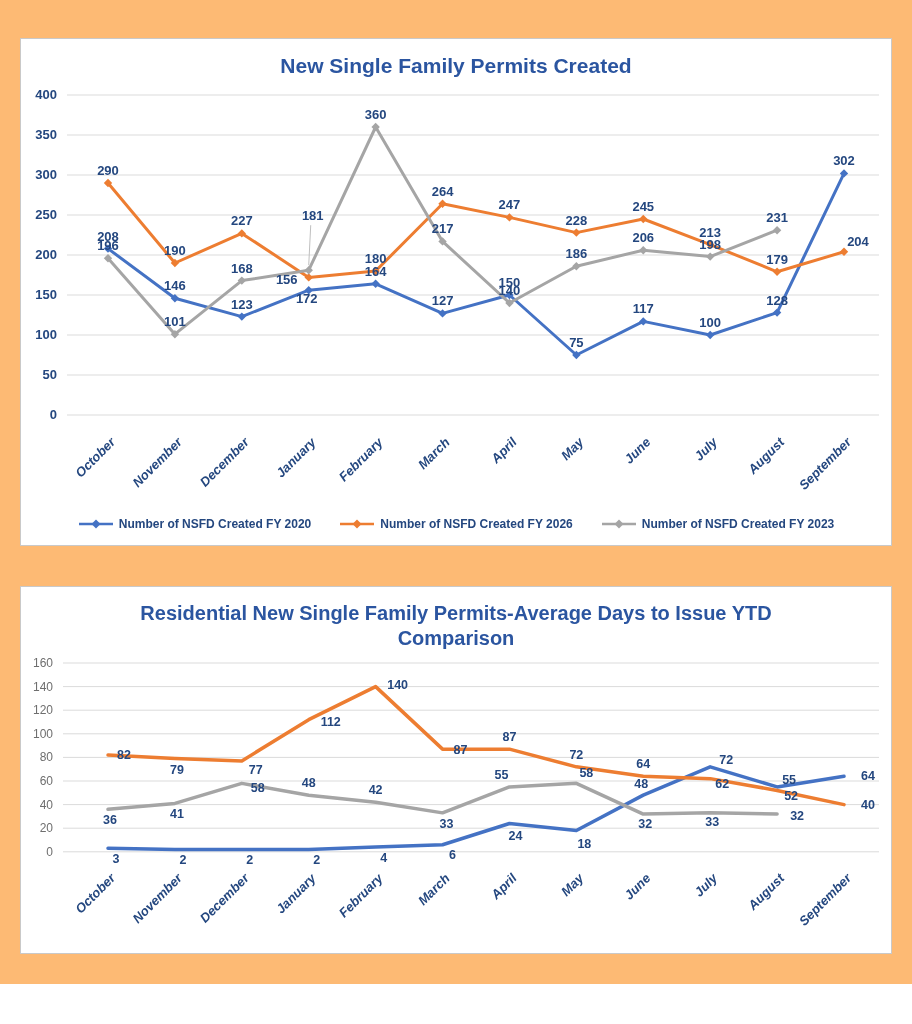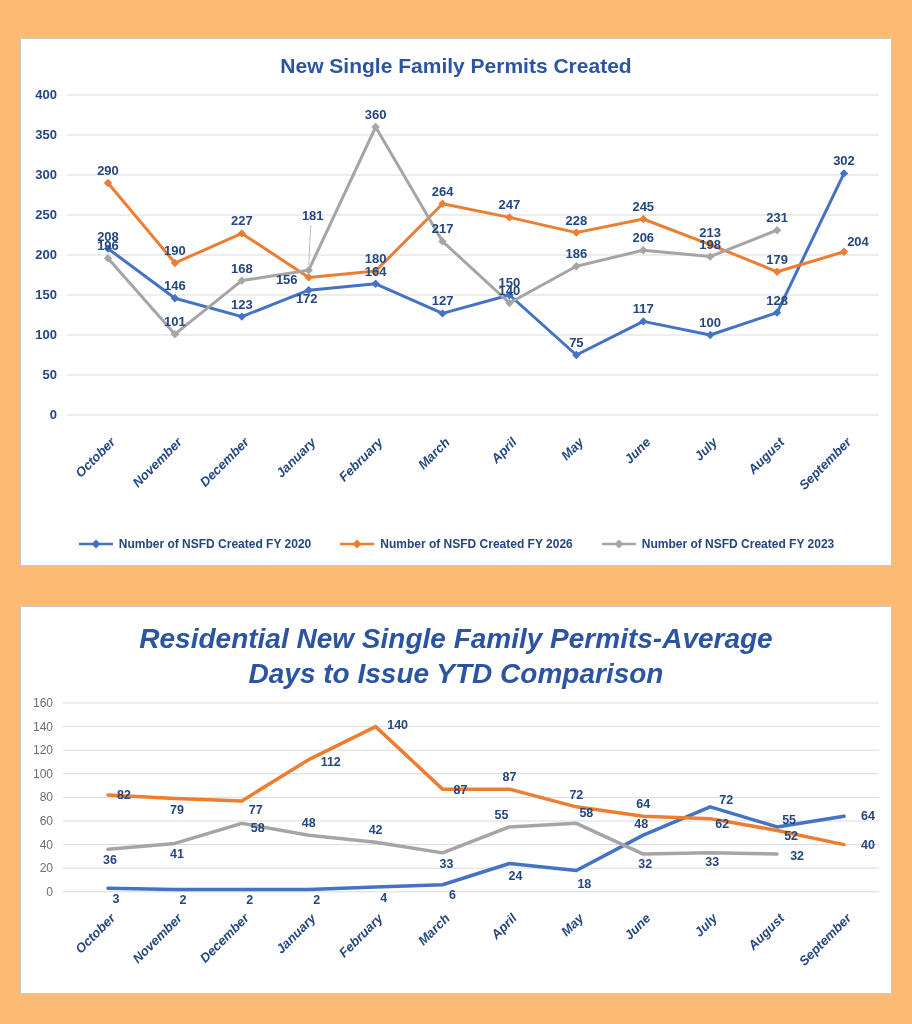--- a/index.html
+++ b/index.html
@@ -1,24 +1,24 @@
 <!DOCTYPE html>
 <html><head>
 <meta charset="utf-8">
 <style>
   html,body{margin:0;padding:0;background:#ffffff;}
   body{font-family:"Liberation Sans", sans-serif; width:912px;}
   .page{width:912px; padding:38px 0 30px; background:#fdba74;}
   .card{width:872px; margin:0 auto; background:#ffffff; border:1px solid #c9c9c9; box-sizing:border-box;}
   .card + .card{margin-top:40px;}
   .chart-title{margin:14px 30px 2px; text-align:center; color:#2b55a0; font-size:21px; font-weight:bold; line-height:1.25;}
-  .chart-title.small{font-size:28px; max-width:680px; margin-left:auto; margin-right:auto;font-style:italic;}
+  .chart-title.small{font-size:20px; max-width:680px; margin-left:auto; margin-right:auto;}
   .chart-host{display:block; line-height:0;}
   svg text{font-family:"Liberation Sans", sans-serif;}
-  .legend{display:flex; justify-content:center; align-items:center; gap:28px; padding:2px 0 14px;margin-top:20px; }
+  .legend{display:flex; justify-content:center; align-items:center; gap:28px; padding:2px 0 14px; }
   .legend-item{display:flex; align-items:center; gap:5px; color:#24477f; font-size:12px; font-weight:bold;}
   .legend-item svg{display:block;}
 </style>
 </head>
 <body>
 
 <div class="page">
 
   <section class="card">
     <h2 class="chart-title">New Single Family Permits Created</h2>

